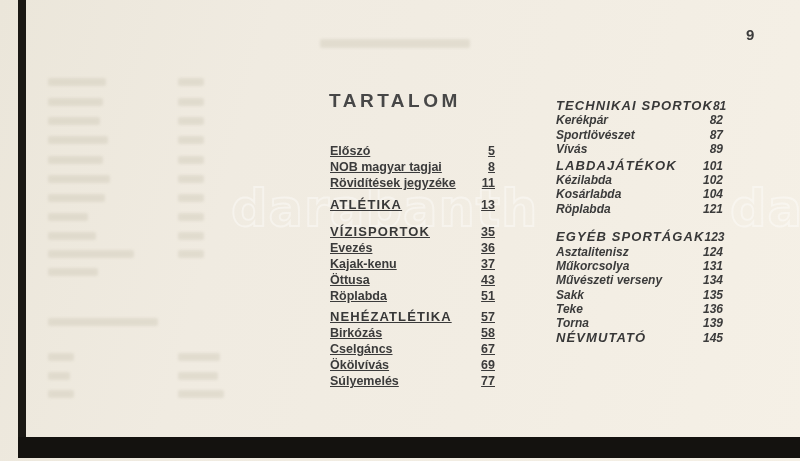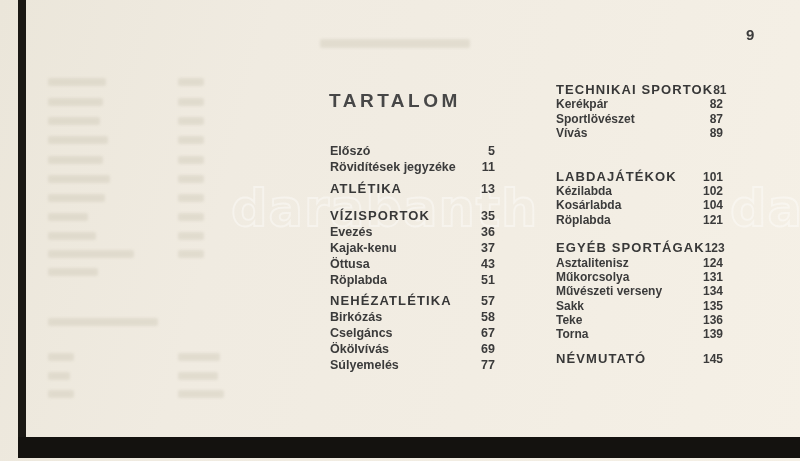--- a/index.html
+++ b/index.html
@@ -3,24 +3,24 @@
 <meta charset="utf-8">
 <style>
   html,body{margin:0;padding:0;}
   body{width:800px;height:461px;position:relative;overflow:hidden;
        font-family:"Liberation Sans","DejaVu Sans",sans-serif;background:#fff;}
   .page{position:absolute;inset:0;overflow:hidden;
         background:linear-gradient(105deg,#ebe6da 0%,#f0ebe1 30%,#f2ede3 62%,#f5f0e6 100%);}
   
   .col{position:absolute;}
   #left-col{left:330px;top:143px;width:165px;}
-  #right-col{left:556px;top:83px;width:167px;}
+  #right-col{left:556px;top:99px;width:167px;font-style:italic;}
   .row{display:flex;justify-content:space-between;align-items:baseline;
        color:#3b3b3b;font-weight:bold;}
-  #left-col .row{height:16px;line-height:16px;font-size:12.5px;}
+  #left-col .row{height:16px;line-height:16px;font-size:12.5px;text-decoration:underline;}
   #right-col .row{height:14.4px;line-height:14.4px;font-size:12px;}
   .row.hdr .lbl{letter-spacing:1.1px;font-size:13px;color:#383838;}
   .lbl{white-space:nowrap;}
   .num{white-space:nowrap;}
   
   #page-title{position:absolute;left:329px;top:90px;font-size:19px;font-weight:bold;
               letter-spacing:3.5px;color:#474747;}
   #folio{position:absolute;left:746px;top:26px;font-size:15px;font-weight:bold;color:#3b3b3b;}
   
   .wm{position:absolute;top:172px;font-family:"DejaVu Sans",sans-serif;font-size:51px;
@@ -76,20 +76,24 @@
 
   <div id="folio">9</div>
   <div id="page-title">TARTALOM</div>
 
   <div class="col" id="left-col">
       <div class="row">
         <span class="lbl">Előszó</span>
         <span class="num">5</span>
       </div>
       <div class="row">
+        <span class="lbl">NOB magyar tagjai</span>
+        <span class="num">8</span>
+      </div>
+      <div class="row">
         <span class="lbl">Rövidítések jegyzéke</span>
         <span class="num">11</span>
       </div>
       <div class="row hdr" style="margin-top: 6px; gap: 32px;">
         <span class="lbl">ATLÉTIKA</span>
         <span class="num">13</span>
       </div>
       <div class="row hdr" style="margin-top: 11px;">
         <span class="lbl">VÍZISPORTOK</span>
         <span class="num">35</span>
@@ -141,21 +145,21 @@
         <span class="num">82</span>
       </div>
       <div class="row">
         <span class="lbl">Sportlövészet</span>
         <span class="num">87</span>
       </div>
       <div class="row">
         <span class="lbl">Vívás</span>
         <span class="num">89</span>
       </div>
-      <div class="row hdr" style="margin-top: 29px;">
+      <div class="row hdr" style="margin-top: 2px;">
         <span class="lbl">LABDAJÁTÉKOK</span>
         <span class="num">101</span>
       </div>
       <div class="row">
         <span class="lbl">Kézilabda</span>
         <span class="num">102</span>
       </div>
       <div class="row">
         <span class="lbl">Kosárlabda</span>
         <span class="num">104</span>
@@ -185,21 +189,21 @@
         <span class="num">135</span>
       </div>
       <div class="row">
         <span class="lbl">Teke</span>
         <span class="num">136</span>
       </div>
       <div class="row">
         <span class="lbl">Torna</span>
         <span class="num">139</span>
       </div>
-      <div class="row hdr" style="margin-top: 10px;">
+      <div class="row hdr" style="">
         <span class="lbl">NÉVMUTATÓ</span>
         <span class="num">145</span>
       </div>
     </div>
 
   <div id="left-edge-line"></div>
   <div id="bottom-edge-bar"></div>
 </div>
 
 </body></html>

